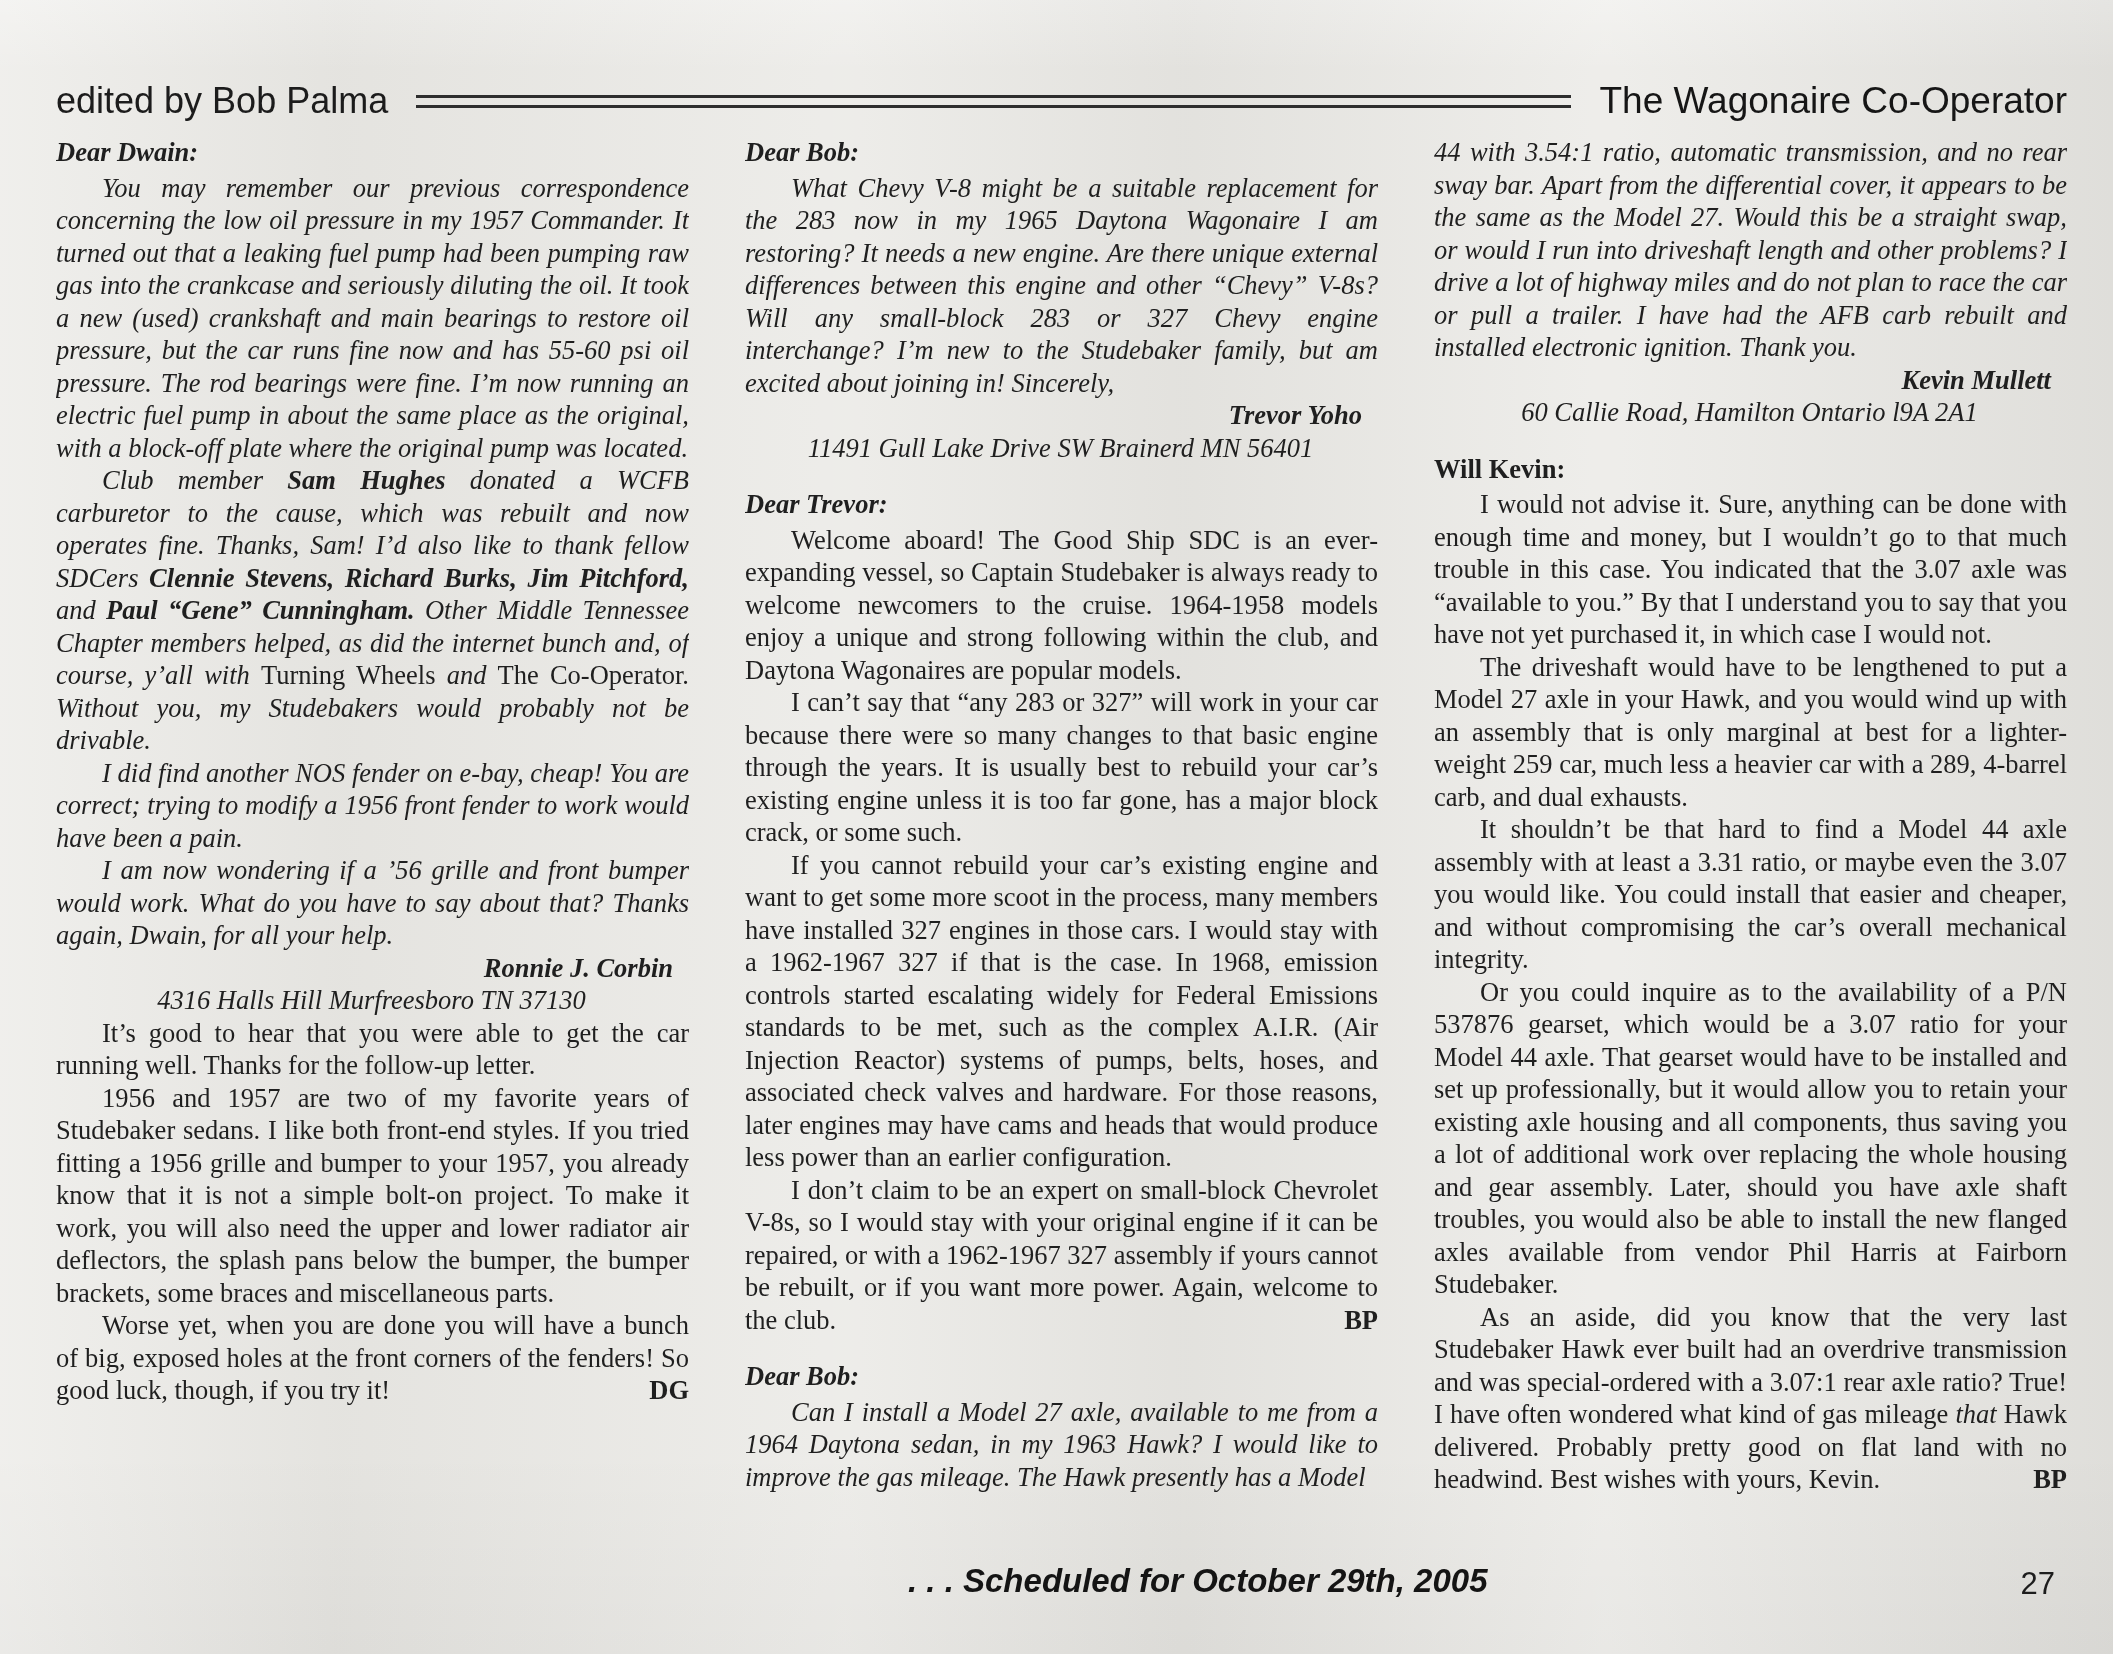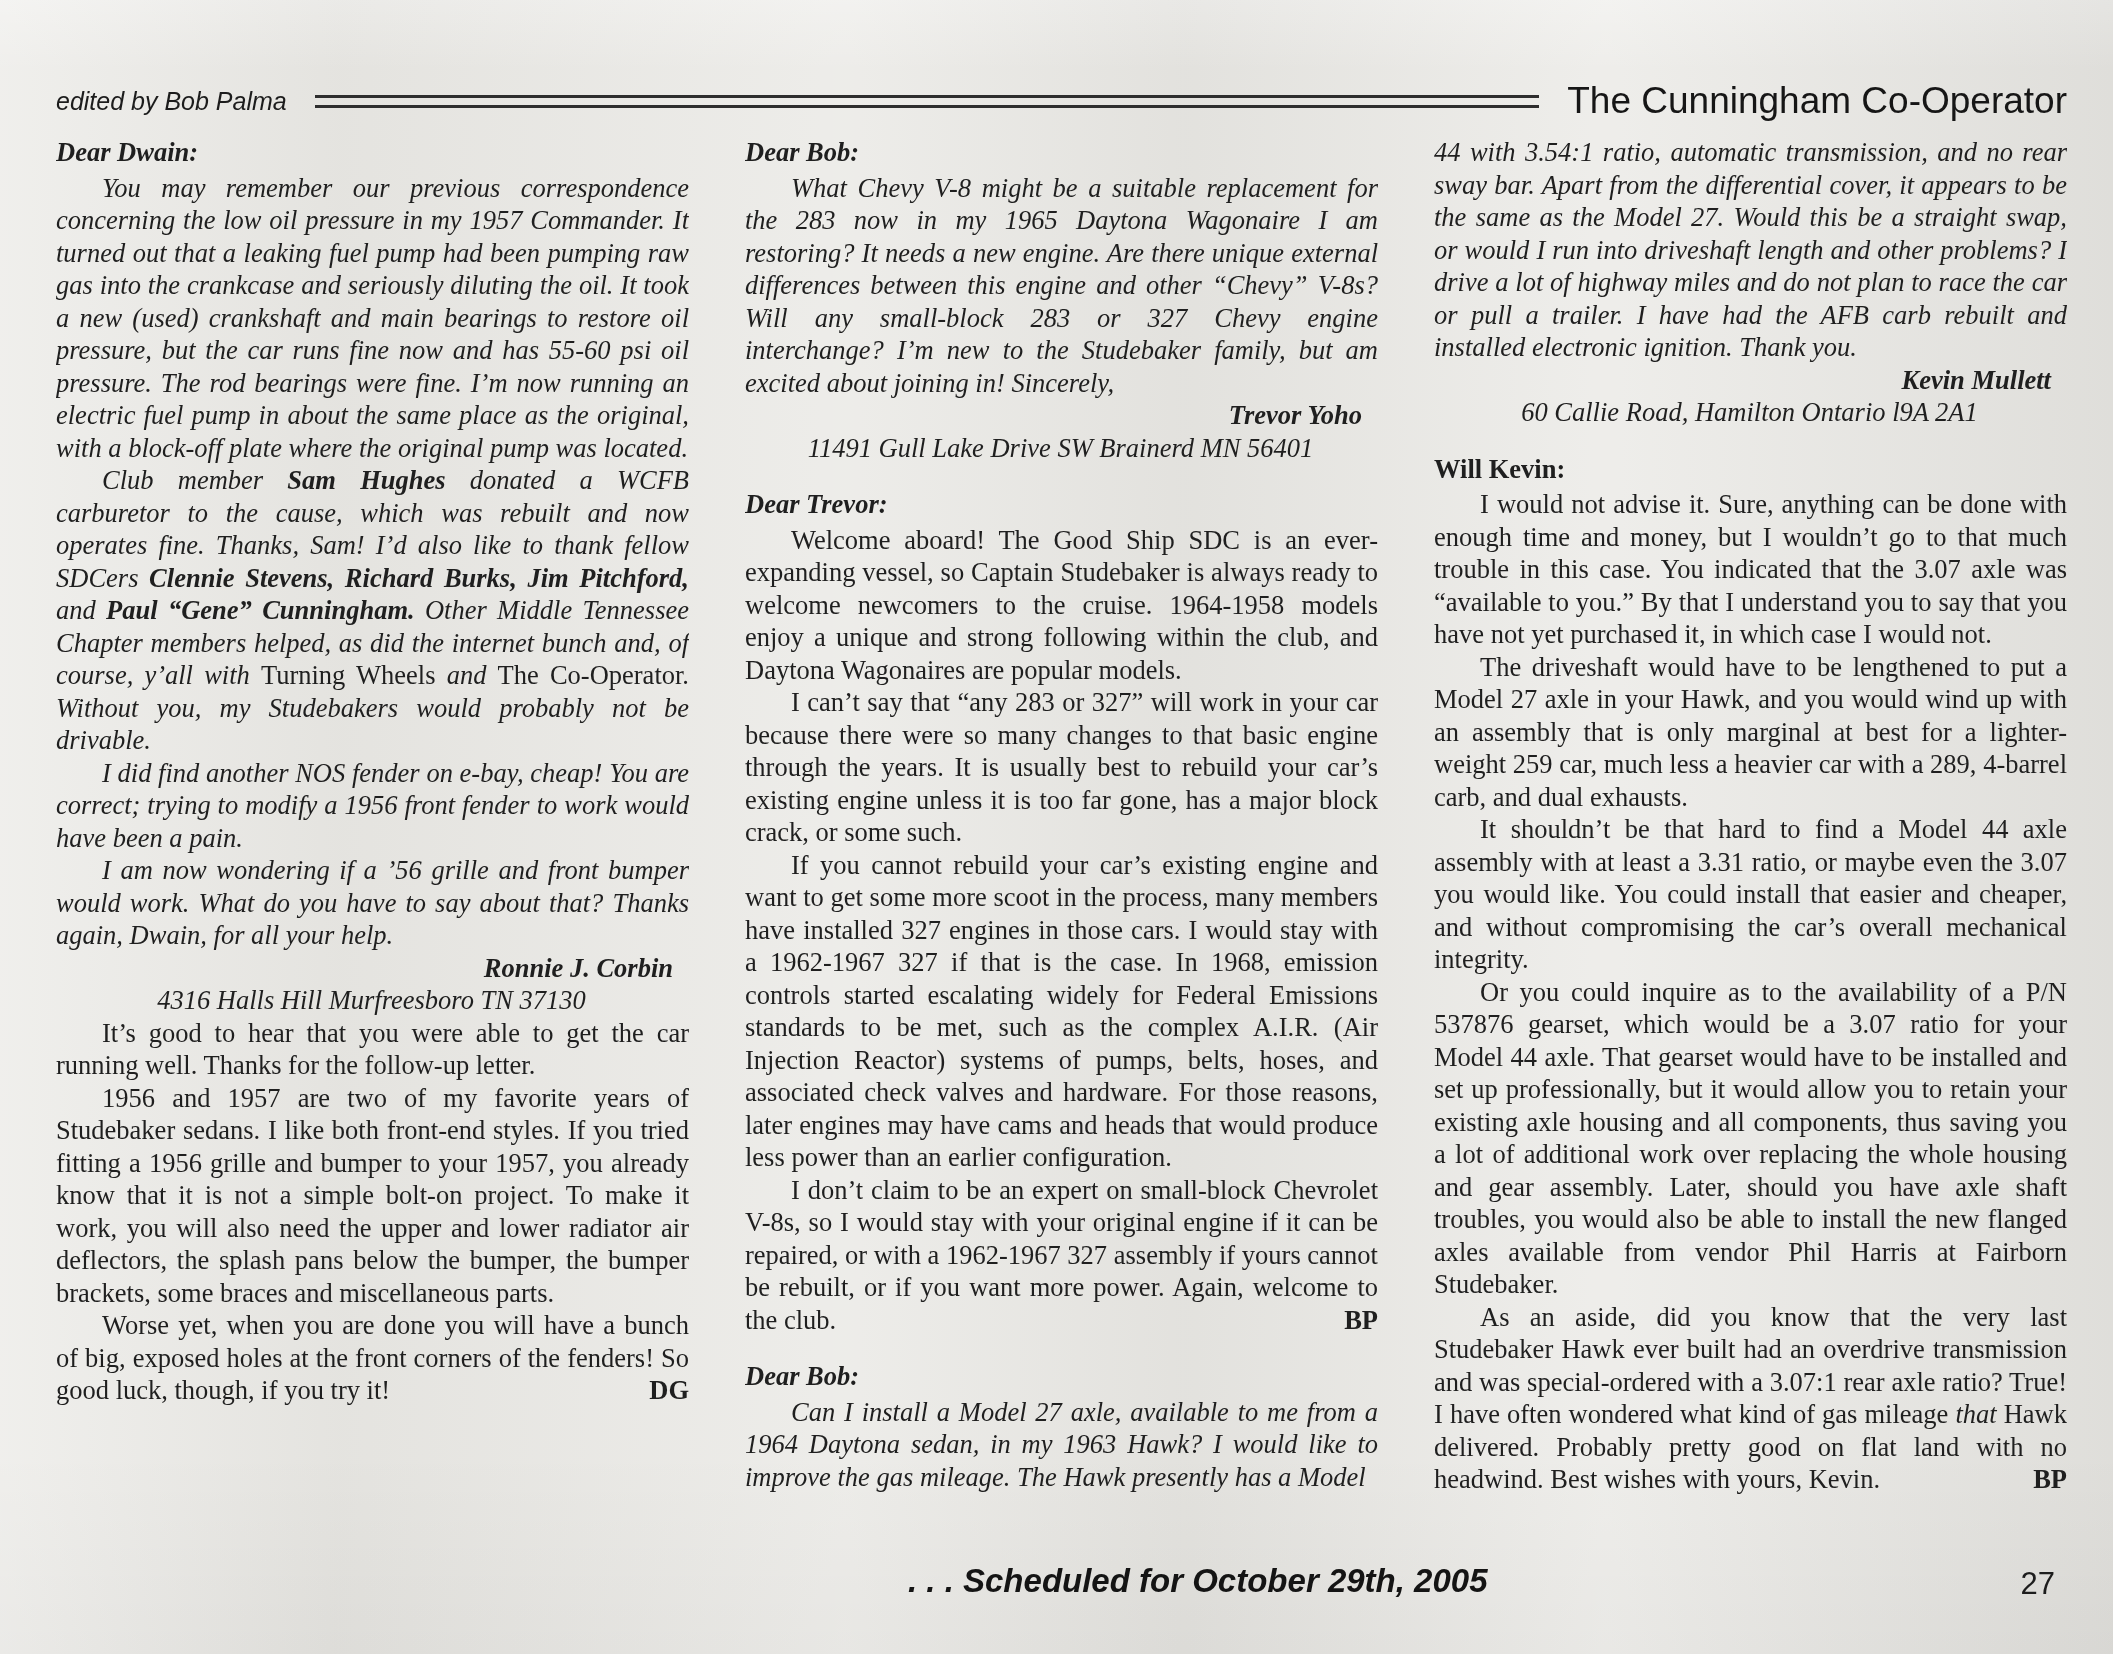--- a/index.html
+++ b/index.html
@@ -27,21 +27,21 @@
   }
 
   
   .header {
     position: absolute;
     top: 80px; left: 56px; right: 46px;
     display: flex;
     align-items: center;
     font-family: "Liberation Sans", sans-serif;
   }
-  .h-left  { font-size: 25px; white-space: nowrap; color: #1c1c1c; font-style: italic; }
+  .h-left  { font-size: 36px; white-space: nowrap; color: #1c1c1c; }
   .rule {
     flex: 1;
     margin: 0 28px;
     height: 13px;
     box-sizing: border-box;
     border-top: 3px solid #2e2e2e;
     border-bottom: 3px solid #2e2e2e;
   }
   .h-right { font-size: 37px; white-space: nowrap; color: #161616; }
 
@@ -83,21 +83,21 @@
   .f-right  { position: absolute; right: 58px; top: 1566px; font-size: 31px; color: #1d1d1d; }
 </style>
 </head>
 <body>
 
 <div class="page">
 
   <div class="header">
     <span class="h-left">edited by Bob Palma</span>
     <div class="rule"></div>
-    <span class="h-right">The Cunningham Co-Operator</span>
+    <span class="h-right">The Wagonaire Co-Operator</span>
   </div>
 
   <div class="columns">
     <section class="col">
         <div class="block salutation s-bi"><span class="run">Dear Dwain:</span></div>
         <div class="block para s-i"><span class="run">You may remember our previous correspondence concerning the low oil pressure in my 1957 Commander. It turned out that a leaking fuel pump had been pumping raw gas into the crankcase and seriously diluting the oil. It took a new (used) crankshaft and main bearings to restore oil pressure, but the car runs fine now and has 55-60 psi oil pressure. The rod bearings were fine. I’m now running an electric fuel pump in about the same place as the original, with a block-off plate where the original pump was located.</span></div>
         <div class="block para s-i"><span class="run">Club member </span><span class="run run-b">Sam Hughes</span><span class="run"> donated a WCFB carburetor to the cause, which was rebuilt and now operates fine. Thanks, Sam! I’d also like to thank fellow SDCers </span><span class="run run-b">Clennie Stevens, Richard Burks, Jim Pitchford,</span><span class="run"> and </span><span class="run run-b">Paul “Gene” Cunningham.</span><span class="run"> Other Middle Tennessee Chapter members helped, as did the internet bunch and, of course, y’all with </span><span class="run run-r">Turning Wheels</span><span class="run"> and </span><span class="run run-r">The Co-Operator.</span><span class="run"> Without you, my Studebakers would probably not be drivable.</span></div>
         <div class="block para s-i"><span class="run">I did find another NOS fender on e-bay, cheap! You are correct; trying to modify a 1956 front fender to work would have been a pain.</span></div>
         <div class="block para s-i"><span class="run">I am now wondering if a ’56 grille and front bumper would work.  What do you have to say about that? Thanks again, Dwain, for all your help.</span></div>
         <div class="block signature"><span class="run">Ronnie J. Corbin</span></div>

